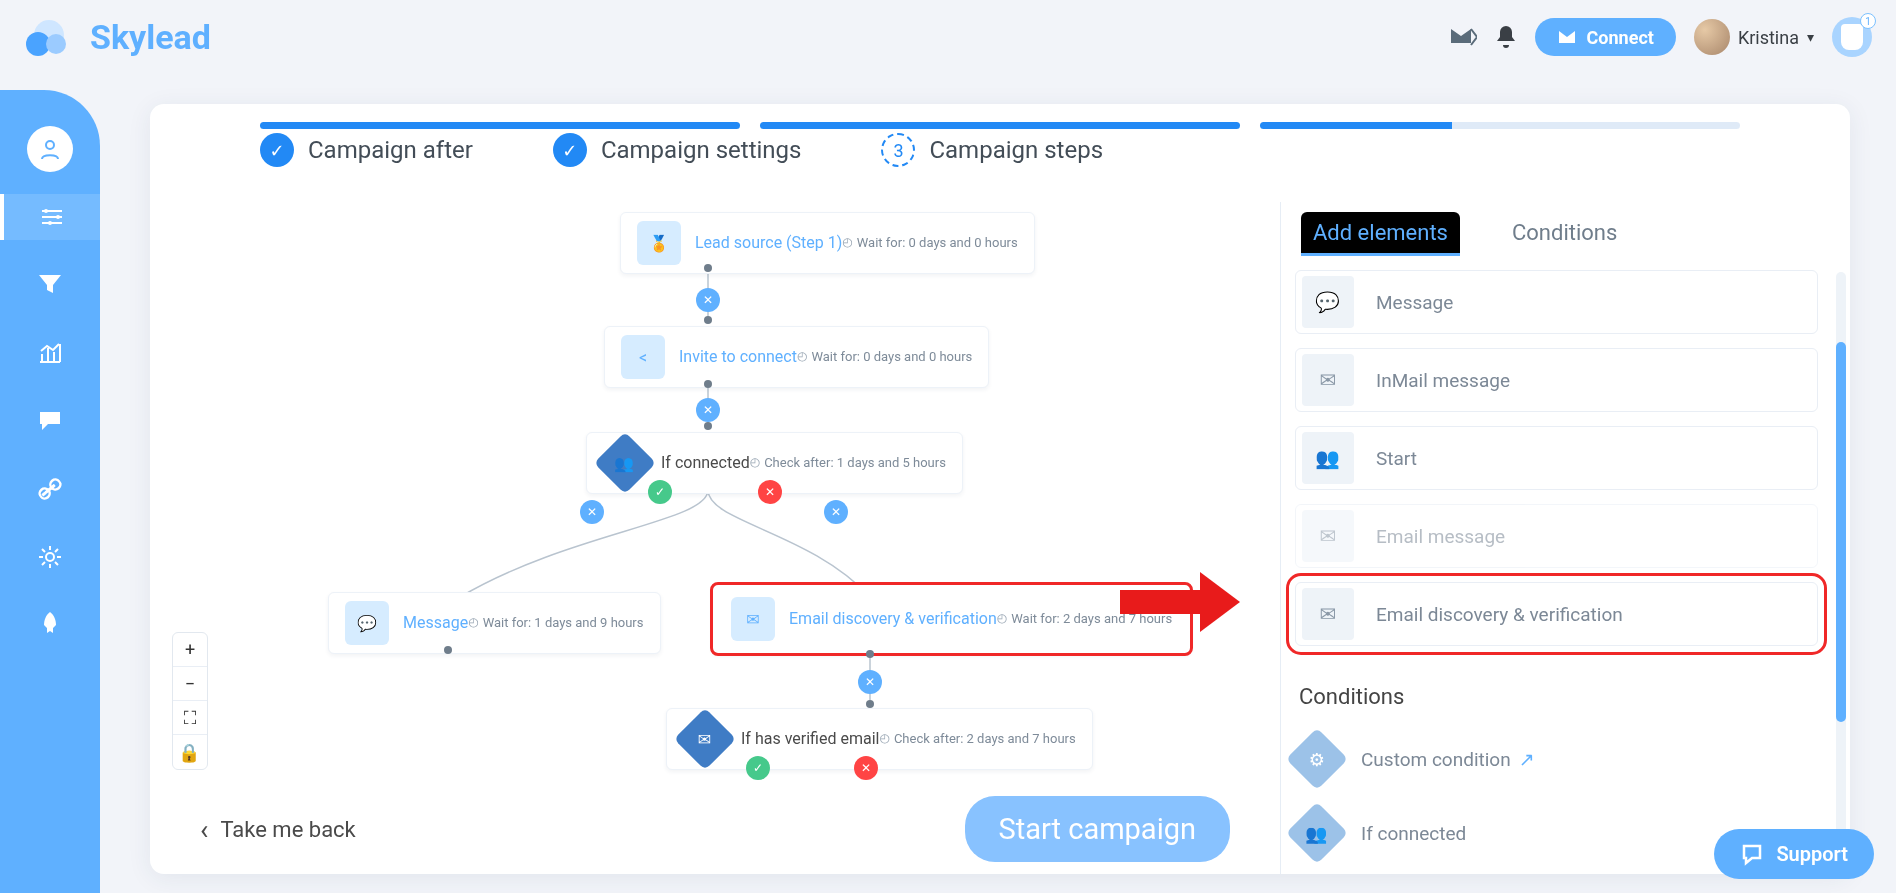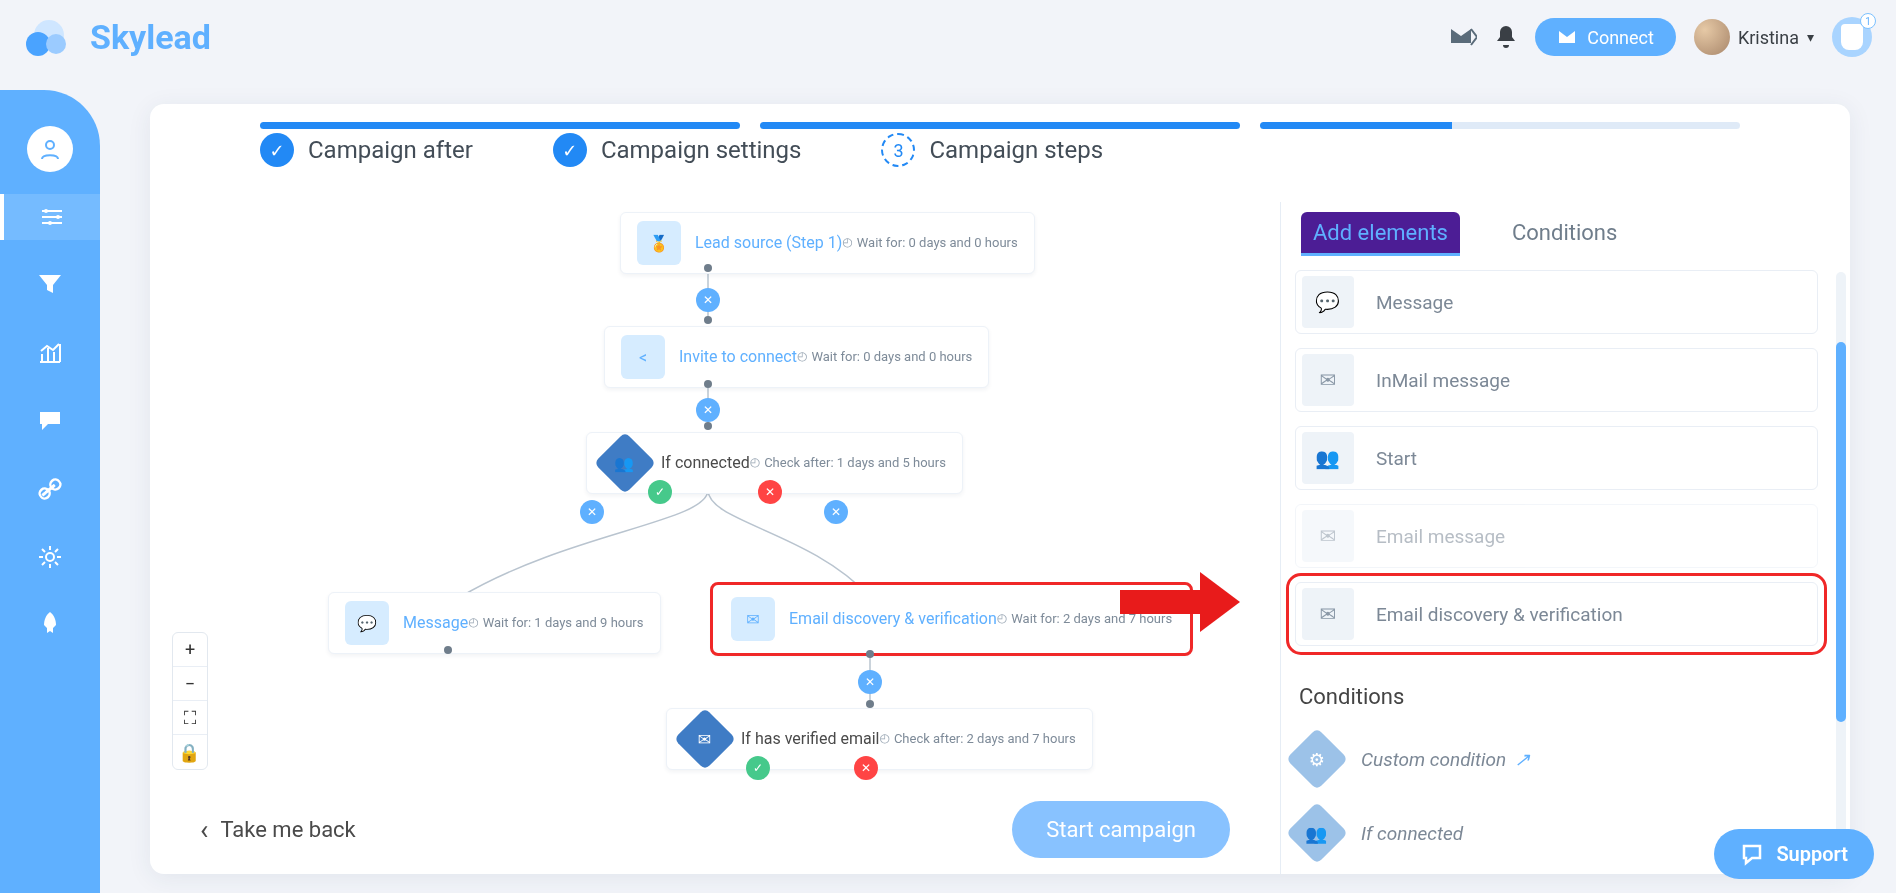--- a/index.html
+++ b/index.html
@@ -23,21 +23,21 @@
   .header{position:absolute;top:0;left:0;right:0;height:74px;display:flex;align-items:center;padding:0 24px;}
   .logo{display:flex;align-items:center;gap:20px;}
   .logo-mark{position:relative;width:46px;height:46px;}
   .cloud{position:absolute;width:30px;height:30px;border-radius:50%;background:#cfe6ff;left:10px;top:6px;}
   .cloud2{position:absolute;width:24px;height:24px;border-radius:50%;background:var(--blue);left:2px;top:18px;}
   .cloud3{position:absolute;width:20px;height:20px;border-radius:50%;background:#9bcbff;left:22px;top:20px;}
   .brand{font-size:34px;font-weight:700;color:var(--blue2);}
   .header-spacer{flex:1;}
   .header-actions{display:flex;align-items:center;gap:18px;}
   .icon-btn{color:#5a6b7a;display:flex;align-items:center;}
-  .connect-pill{background:var(--blue2);color:#fff;border-radius:22px;height:38px;display:flex;align-items:center;gap:10px;padding:0 22px;font-weight:400;font-size:18px;}
+  .connect-pill{background:var(--blue2);color:#fff;border-radius:22px;height:38px;display:flex;align-items:center;gap:10px;padding:0 22px;font-weight:700;font-size:18px;}
   .avatar{width:36px;height:36px;border-radius:50%;background:#c3a88a;background:radial-gradient(circle at 30% 30%,#e6c9a6,#a8866a);}
   .user-row{display:flex;align-items:center;gap:8px;color:#3a3f45;font-size:18px;}
   .badge-circle{position:relative;width:40px;height:40px;border-radius:50%;background:#a9d4ff;display:flex;align-items:center;justify-content:center;}
   .badge-circle .shield{width:22px;height:26px;background:#fff;border-radius:4px 4px 8px 8px;}
   .badge-count{position:absolute;top:-4px;right:-4px;width:16px;height:16px;border-radius:50%;background:#fff;color:var(--blue2);font-size:10px;display:flex;align-items:center;justify-content:center;border:1px solid var(--blue3);}
 
   
   .sidebar{position:absolute;top:90px;left:0;width:100px;bottom:0;background:var(--blue2);border-top-right-radius:56px;padding-top:36px;display:flex;flex-direction:column;align-items:center;gap:22px;}
   .sidebar .s-item{width:46px;height:46px;border-radius:50%;display:flex;align-items:center;justify-content:center;color:#fff;}
   .sidebar .s-item.current{background:#fff;color:var(--blue2);}
@@ -77,38 +77,38 @@
   .dot{position:absolute;width:8px;height:8px;border-radius:50%;background:#6f7d8b;}
 
   .zoom-ctrl{position:absolute;left:22px;top:550px;width:36px;background:#fff;border:1px solid #e2e8ef;border-radius:6px;display:flex;flex-direction:column;align-items:center;font-size:18px;color:#333;}
   .zoom-ctrl div{width:100%;height:34px;display:flex;align-items:center;justify-content:center;border-bottom:1px solid #e9eef5;}
   .zoom-ctrl div:last-child{border-bottom:none;}
 
   
   .panel{width:570px;border-left:1px solid var(--panel-border);display:flex;flex-direction:column;position:relative;padding-right:18px;}
   .tabs{display:flex;gap:40px;padding:10px 20px 0;font-size:22px;}
   .tab{padding:8px 12px;color:#6f7d8b;border-bottom:3px solid transparent;}
-  .tab.active{background:#4c1d95;color:var(--blue2);border-bottom-color:var(--blue2);border-radius:6px 6px 0 0;}
+  .tab.active{background:#000000;color:var(--blue2);border-bottom-color:var(--blue2);border-radius:6px 6px 0 0;}
   .elements{padding:14px 14px 0;display:flex;flex-direction:column;gap:14px;}
   .el{display:flex;align-items:center;gap:22px;border:1px solid #e9eef5;border-radius:6px;height:64px;padding:0 6px;}
   .el .ei{width:52px;height:52px;background:#eef3f8;display:flex;align-items:center;justify-content:center;color:#8a98a7;border-radius:4px;font-size:20px;}
   .el .et{font-size:19px;color:#7c8896;}
   .el.highlight{outline:3px solid #f02828;outline-offset:6px;}
   .section-title{font-size:22px;color:#444;margin:24px 4px 6px;}
   .cond{display:flex;align-items:center;gap:22px;height:60px;}
   .cond .di{width:44px;height:44px;background:#9cc2e8;transform:rotate(45deg);display:flex;align-items:center;justify-content:center;color:#fff;border-radius:6px;}
   .cond .di>span{transform:rotate(-45deg);font-size:18px;}
-  .cond .ct{font-size:19px;color:#7c8896;display:flex;align-items:flex-end;gap:8px;font-style:italic;}
+  .cond .ct{font-size:19px;color:#7c8896;display:flex;align-items:flex-end;gap:8px;}
   .scroll-trough{position:absolute;top:70px;right:4px;width:10px;bottom:20px;background:#eef3f8;border-radius:6px;}
   .scroll-thumb{position:absolute;top:140px;right:4px;width:10px;height:380px;background:var(--blue2);border-radius:6px;}
 
   
   .footer{position:absolute;left:0;right:570px;bottom:0;height:90px;display:flex;align-items:center;justify-content:space-between;padding:0 50px;}
   .back{display:flex;align-items:center;gap:12px;color:#4a4a4a;font-size:22px;}
-  .start-btn{background:#88c2ff;color:#fff;font-size:22px;padding:16px 34px;border-radius:30px;}
+  .start-btn{background:#88c2ff;color:#fff;font-size:29px;padding:16px 34px;border-radius:30px;}
 
   
   .support{position:absolute;right:22px;bottom:14px;background:var(--blue2);color:#fff;border-radius:28px;height:50px;padding:0 26px;display:flex;align-items:center;gap:12px;font-size:20px;font-weight:600;}
 
   
   .arrow{position:absolute;}
 </style>
 </head>
 <body>
 

